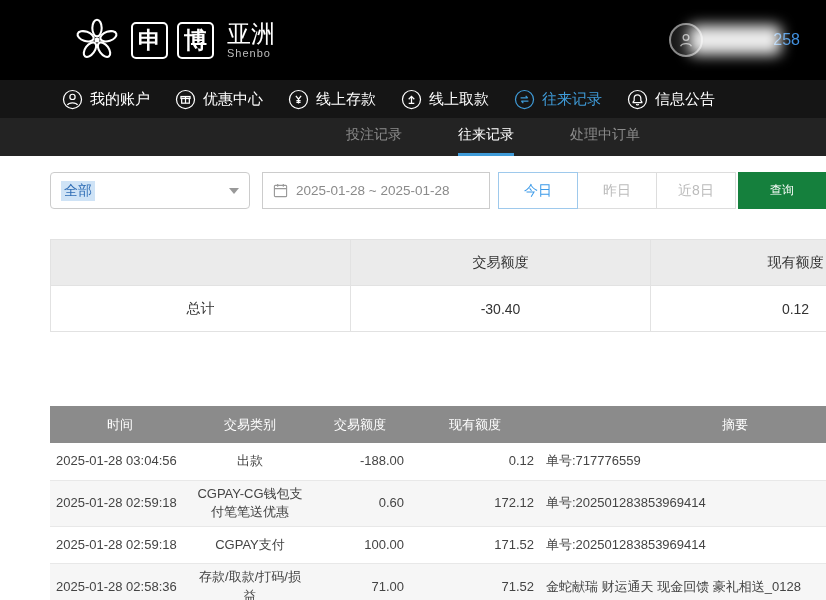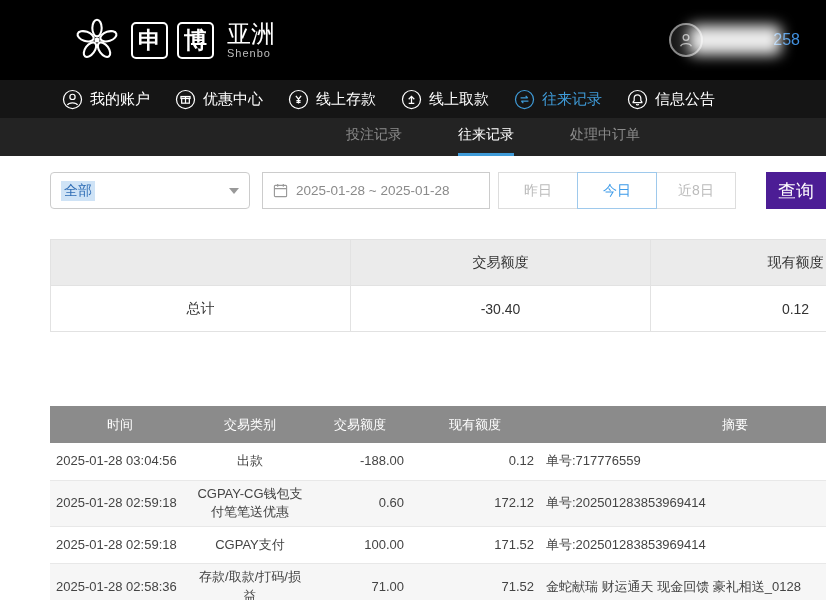--- a/index.html
+++ b/index.html
@@ -42,21 +42,21 @@
   .caret{position:absolute;right:10px;width:0;height:0;border-left:5px solid transparent;border-right:5px solid transparent;border-top:6px solid #999}
   .datebox{width:228px;height:37px;border:1px solid #ccc;border-radius:0;display:flex;align-items:center;gap:8px;
            padding:0 10px;margin-left:12px;background:#fff;cursor:pointer}
   .datebox svg{width:15px;height:15px;flex:0 0 auto}
   .date-text{color:#8a8a8a;font-size:13.5px;white-space:nowrap}
   .btn-group{display:flex;margin-left:8px}
   .qbtn{width:80px;height:37px;background:#fff;border:1px solid #ddd;color:#bbb;font-size:14px;
         display:flex;align-items:center;justify-content:center;cursor:pointer}
   .qbtn + .qbtn{margin-left:-1px}
   .qbtn.active{border-color:#9ec9ec;color:#3d9be9;position:relative;z-index:1}
-  .search-btn{margin-left:auto;width:60px;height:37px;background:#4c1d95;color:#fff;font-size:18px;
+  .search-btn{margin-left:auto;width:88px;height:37px;background:#15803d;color:#fff;font-size:12px;
               display:flex;align-items:center;justify-content:center;cursor:pointer}
 
   
   .summary{margin-top:30px;width:776px;overflow:hidden}
   .summary table{border-collapse:collapse;table-layout:fixed;width:890px;font-size:14px;color:#333}
   .summary th{background:#ebebeb;font-weight:normal;height:46px;border:1px solid #e2e2e2;text-align:center}
   .summary td{background:#fff;height:46px;text-align:center;border:1px solid #e2e2e2}
 
   
   .detail{margin-top:74px;width:776px;overflow:hidden}
@@ -167,22 +167,22 @@
         <span class="caret"></span>
       </div>
       <div class="datebox">
         <svg viewBox="0 0 16 16" fill="none" stroke="#999" stroke-width="1.2">
           <rect x="1.5" y="2.5" width="13" height="12" rx="1"></rect>
             <path d="M1.5 6h13M5 1v3M11 1v3"></path>
         </svg>
         <span class="date-text">2025-01-28 ~ 2025-01-28</span>
       </div>
       <div class="btn-group">
+        <div class="qbtn active">今日</div>
         <div class="qbtn">昨日</div>
-        <div class="qbtn active">今日</div>
         <div class="qbtn">近8日</div>
       </div>
       <div class="search-btn">查询</div>
     </div>
 
     <div class="summary">
       <table>
         <colgroup>
             <col style="width:300px">
             <col style="width:300px">

